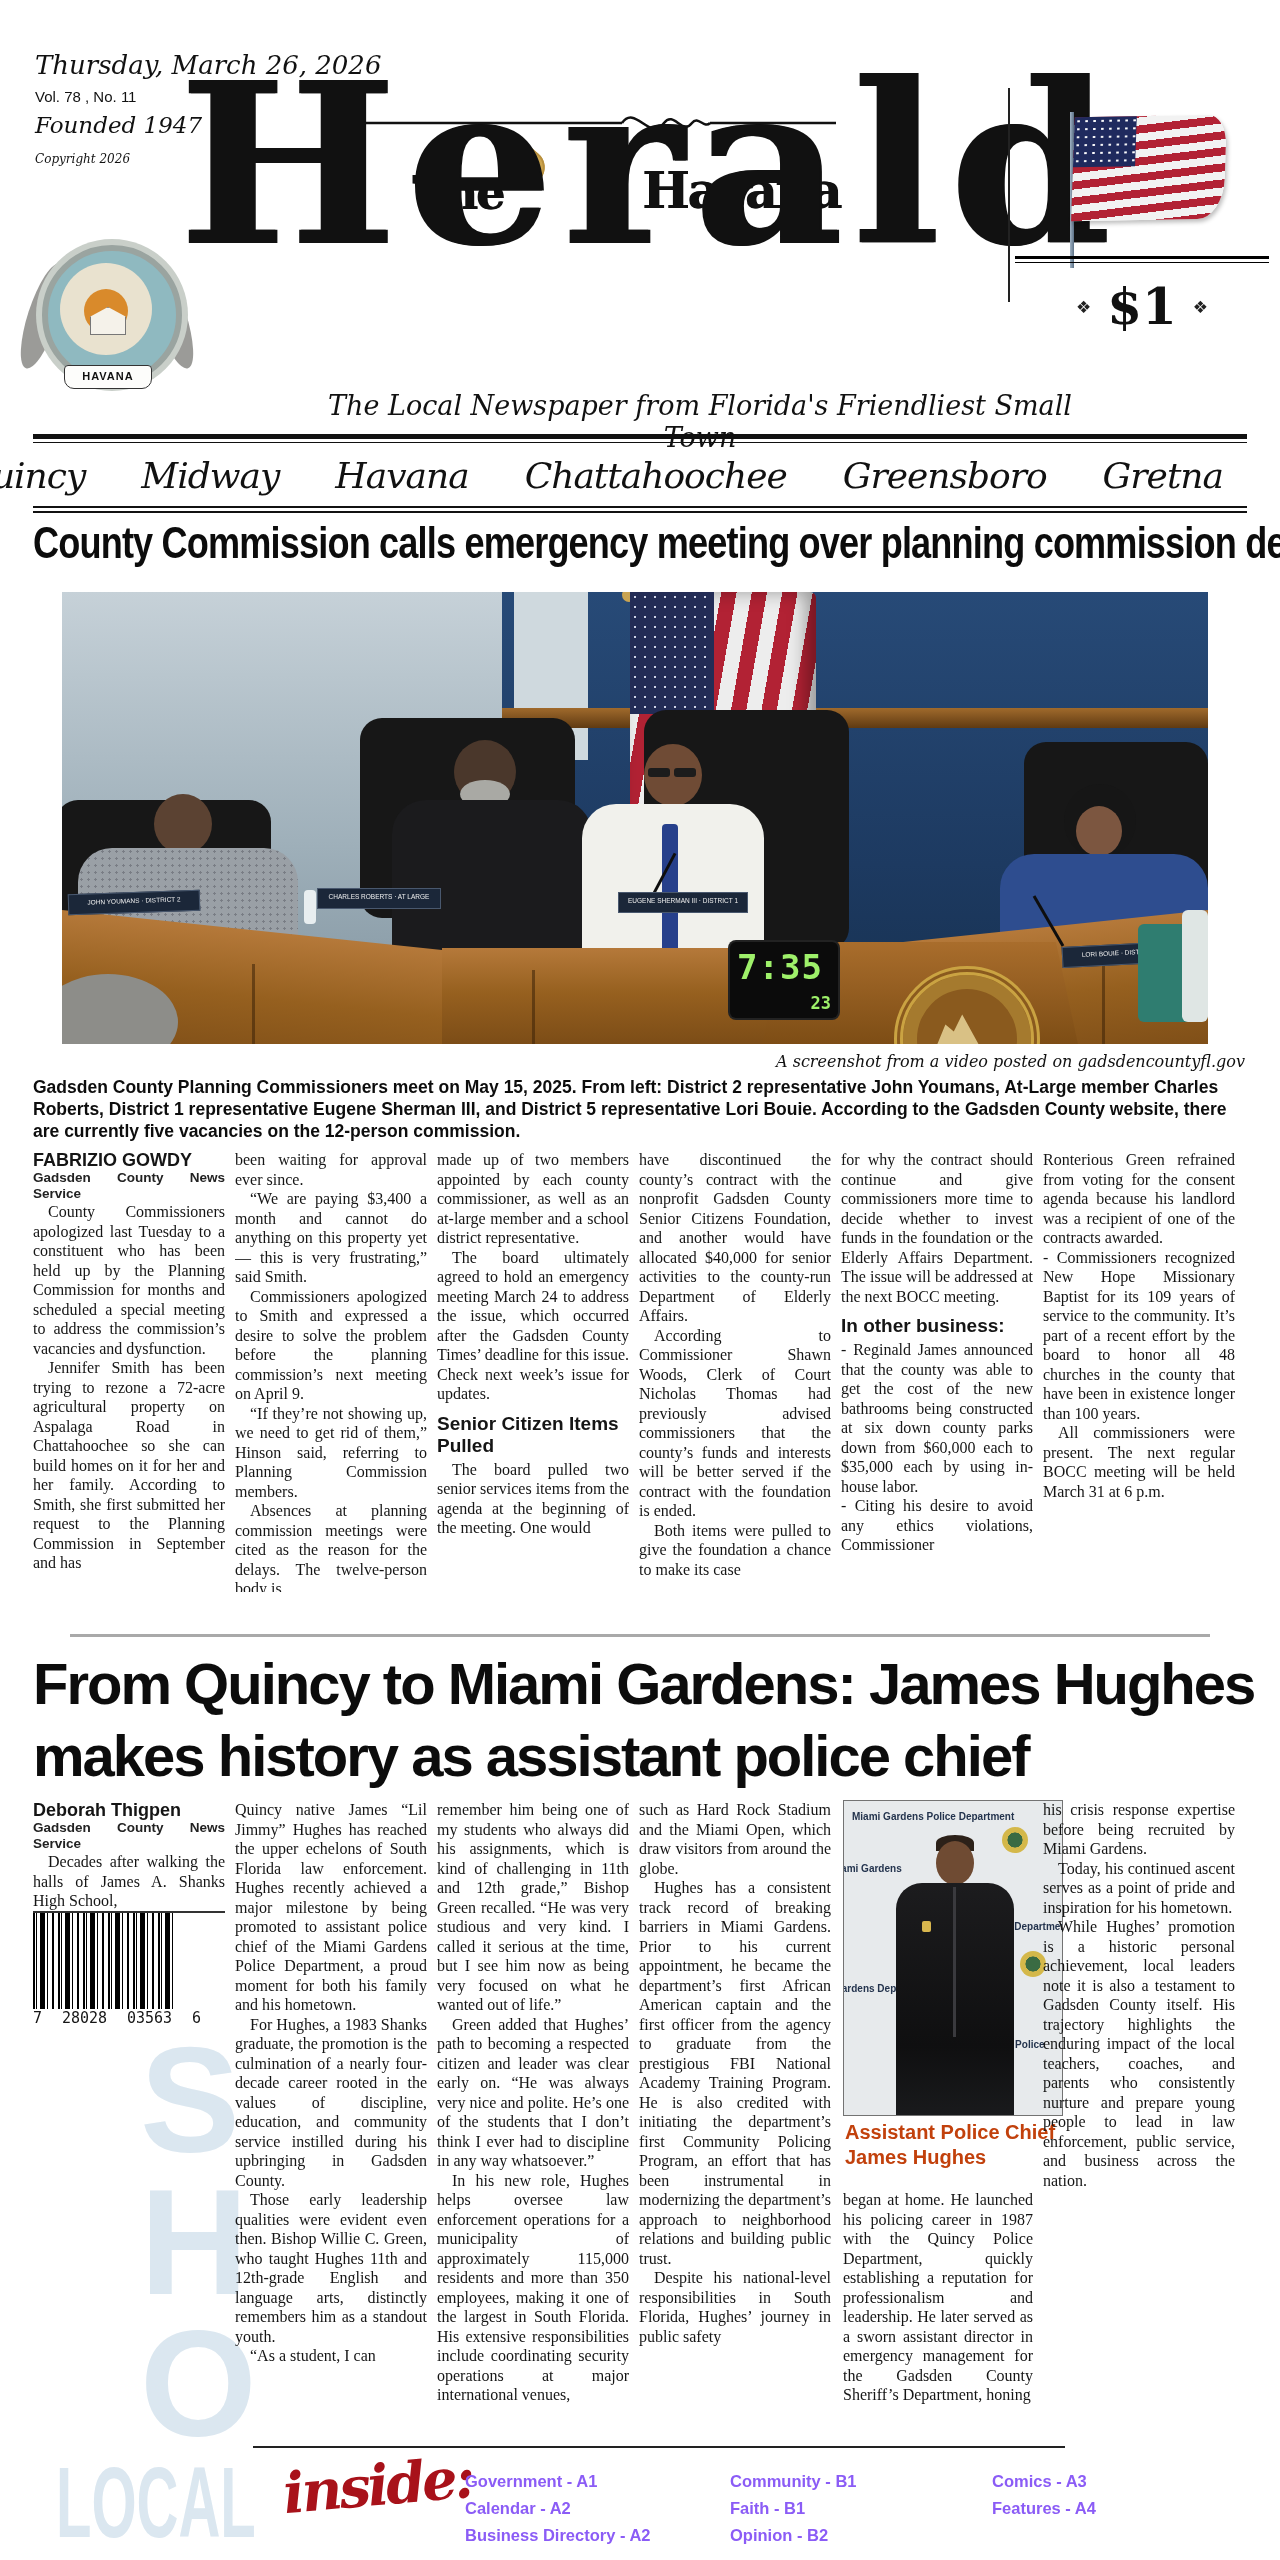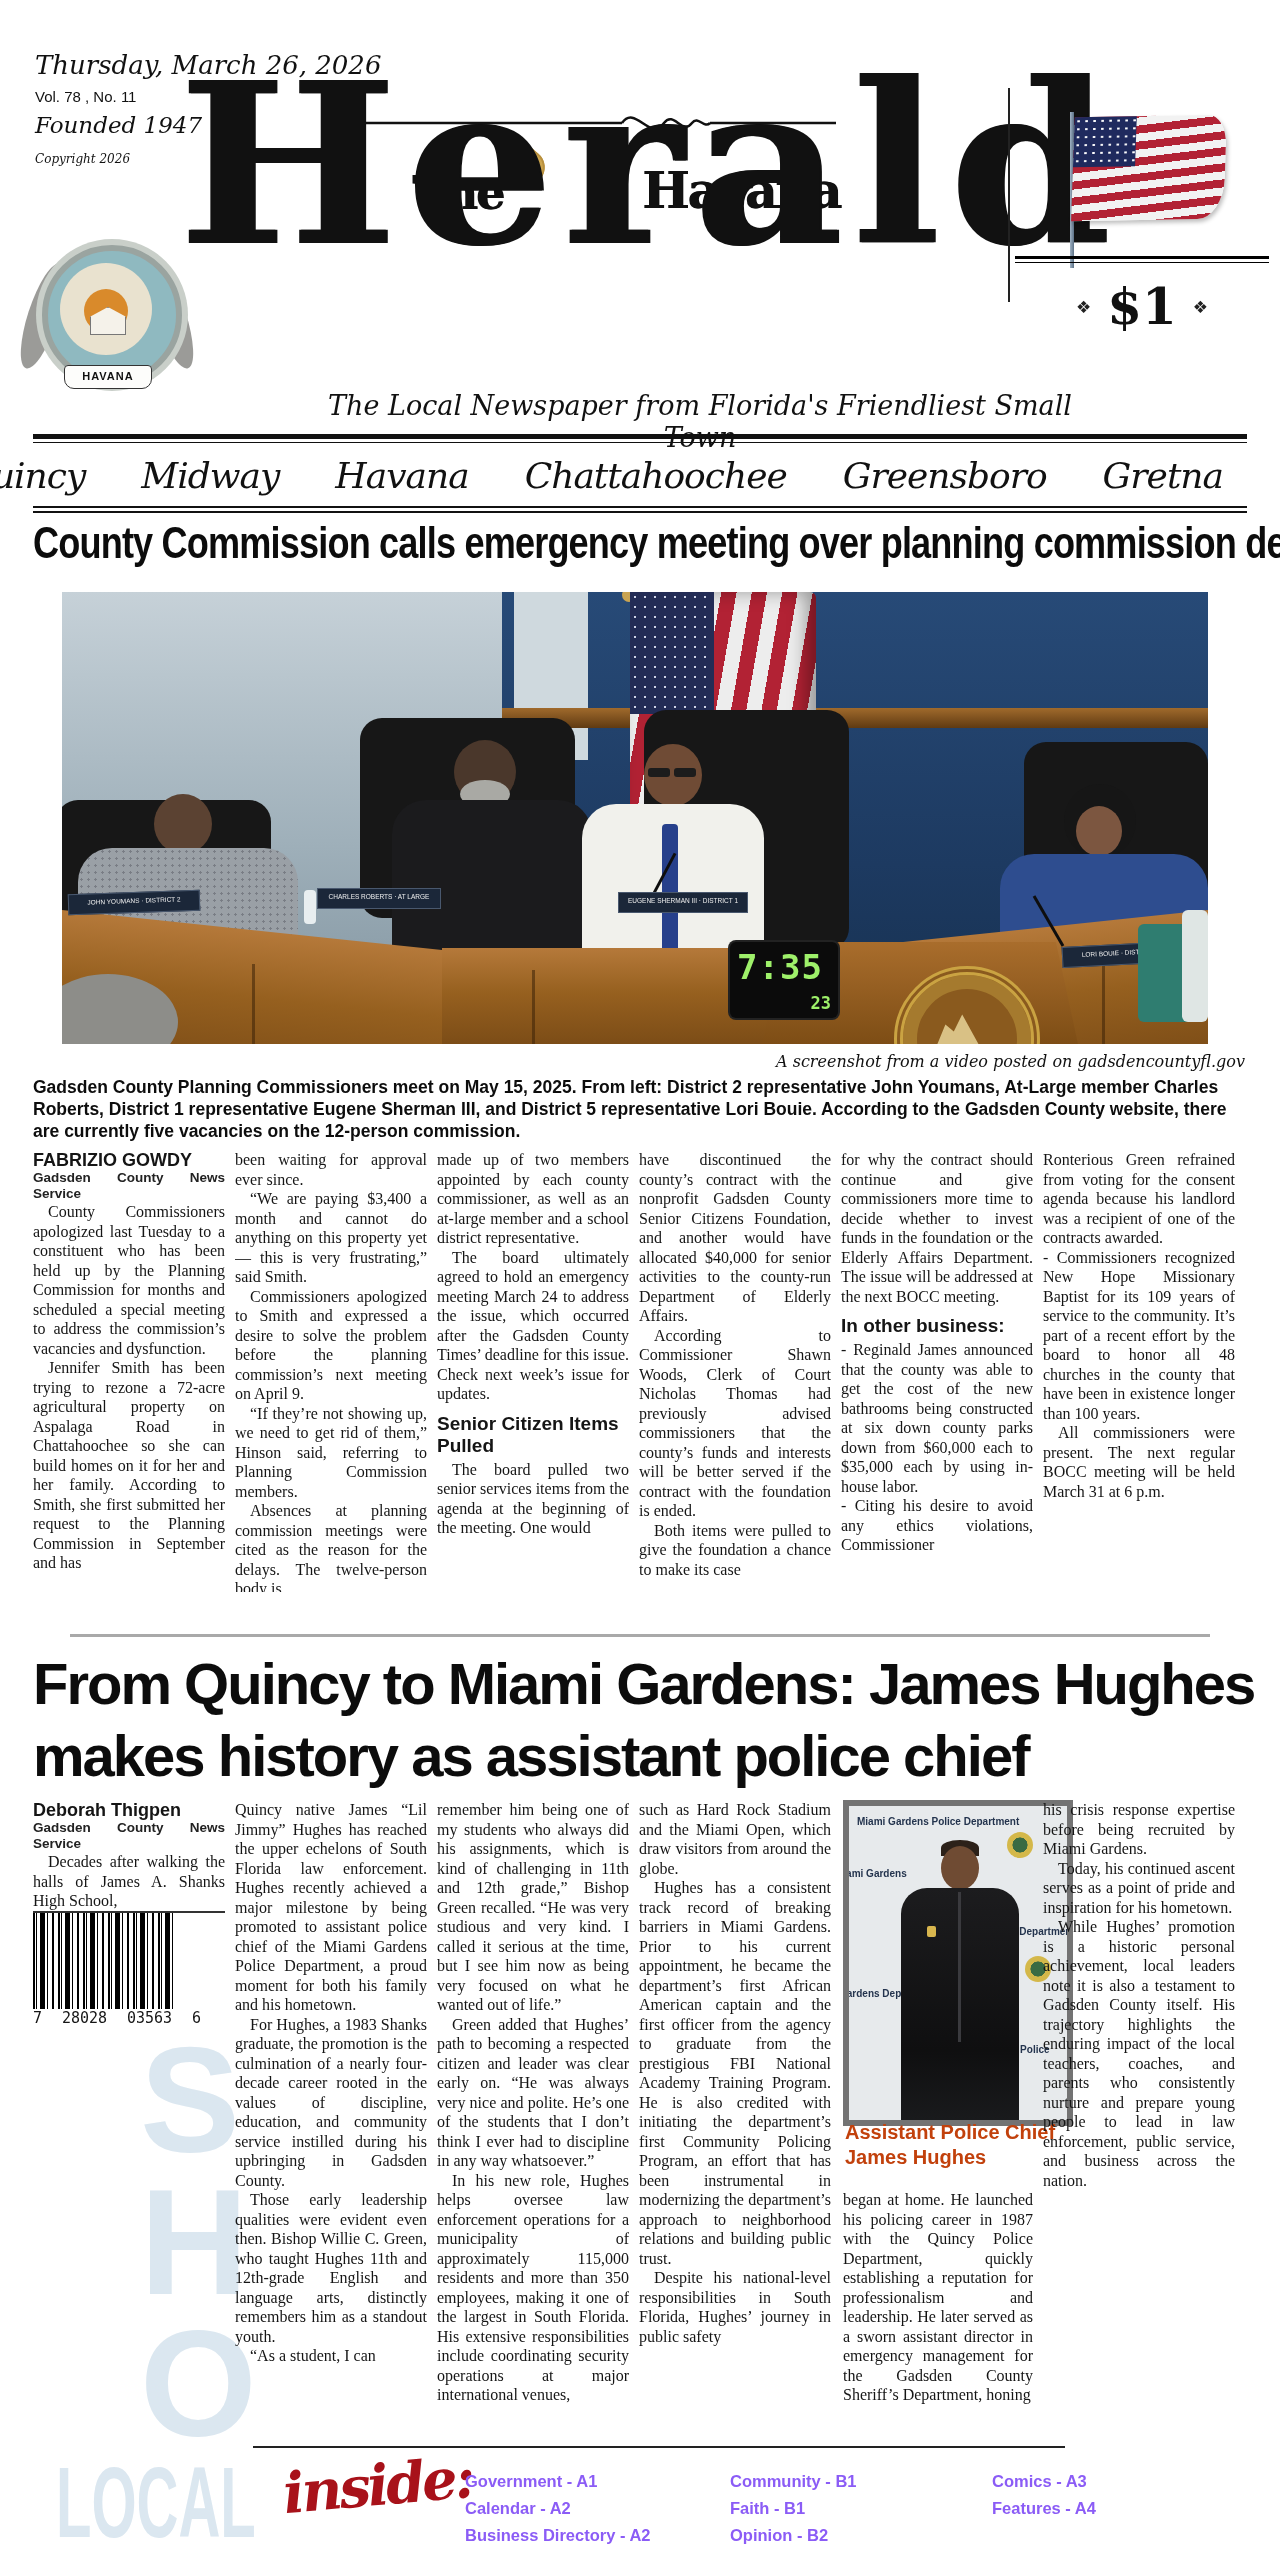--- a/index.html
+++ b/index.html
@@ -108,21 +108,21 @@
   .a2{top:1800px;height:652px;}
   .rule-col{width:100%;height:2px;background:#333;margin:10px 0 14px;}
   .barcode{width:168px;margin:4px auto 0;position:relative;}
   .bars{height:96px;margin-left:14px;width:140px;
       background:repeating-linear-gradient(90deg,#000 0 2px,#fff 2px 3px,#000 3px 4px,#fff 4px 7px,#000 7px 12px,#fff 12px 14px,#000 14px 15px,#fff 15px 19px,#000 19px 21px,#fff 21px 25px);}
   .bc-nums{display:flex;justify-content:space-between;font:15px "DejaVu Sans Mono",monospace;margin-top:2px;}
   .wm-letter{position:absolute;left:140px;font:bold 150px/140px "Liberation Sans",sans-serif;color:#dbe7f0;z-index:0;}
   .wm-local{position:absolute;left:56px;top:2452px;font:bold 100px/100px "Liberation Sans",sans-serif;color:#dbe7f0;
       transform:scaleX(.58);transform-origin:left top;z-index:0;}
   
-  .photo2{left:843px;top:1800px;width:218px;height:314px;background:#e7eaec;border:6px solid #737373;overflow:hidden;}
+  .photo2{left:843px;top:1800px;width:218px;height:314px;background:#e7eaec;border:1px solid #737373;overflow:hidden;}
   .bd-text{position:absolute;font:bold 10px/12px "Liberation Sans",sans-serif;color:#24344e;white-space:nowrap;}
   .badge{position:absolute;width:26px;height:26px;border-radius:50%;background:radial-gradient(circle at 50% 50%,#3a6b43 0 40%,#d4b84a 42% 100%);}
   .chief-head{position:absolute;left:92px;top:40px;width:38px;height:44px;border-radius:50%;background:#6f4b33;}
   .chief-hair{position:absolute;left:92px;top:34px;width:38px;height:16px;border-radius:50% 50% 0 0;background:#2c2119;}
   .chief-body{position:absolute;left:52px;top:82px;width:118px;height:232px;border-radius:26px 26px 0 0;
       background:linear-gradient(180deg,#1c1c1e 0%,#0f0f10 70%,#191a1c 100%);}
   .chief-badge{position:absolute;left:78px;top:120px;width:9px;height:11px;background:#d8b64e;border-radius:2px;}
   .chief-zip{position:absolute;left:109px;top:86px;width:3px;height:150px;background:#3a3a3e;}
   .caption2{left:845px;top:2120px;width:220px;font:bold 20px/25px "Liberation Sans",sans-serif;color:#c2410c;}
   .c5b{left:843px;top:2190px;height:262px;width:190px;}

